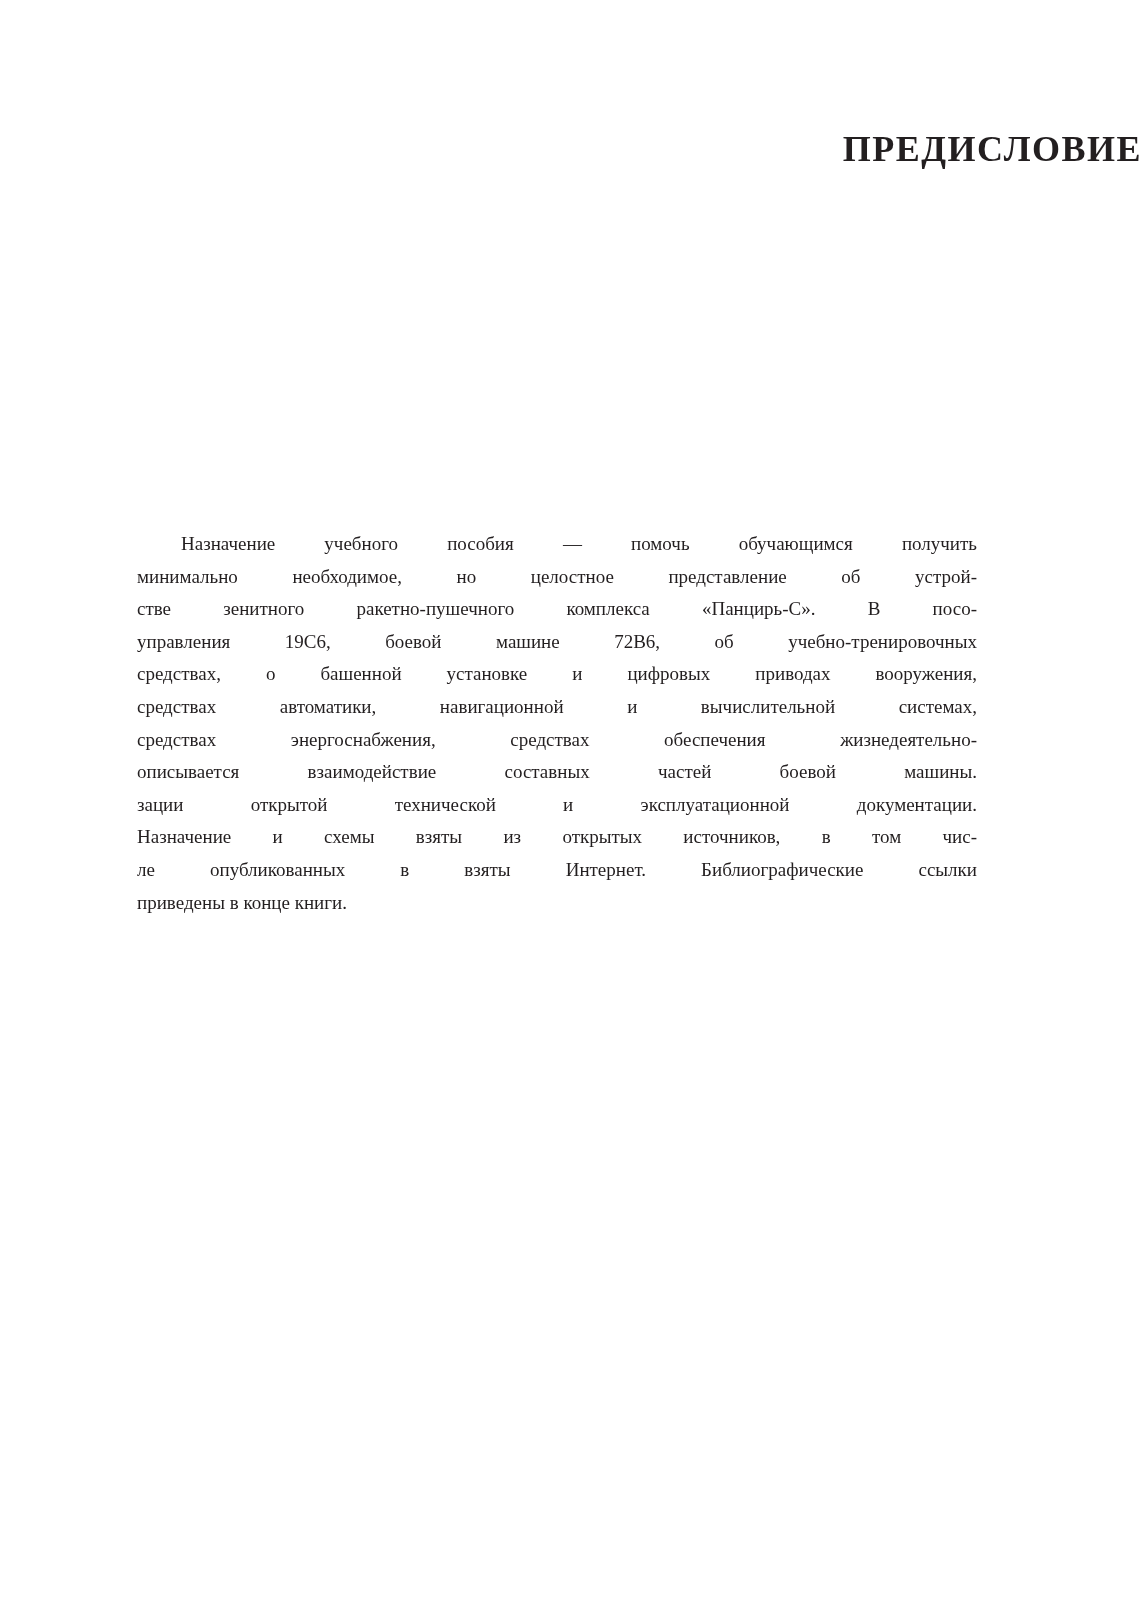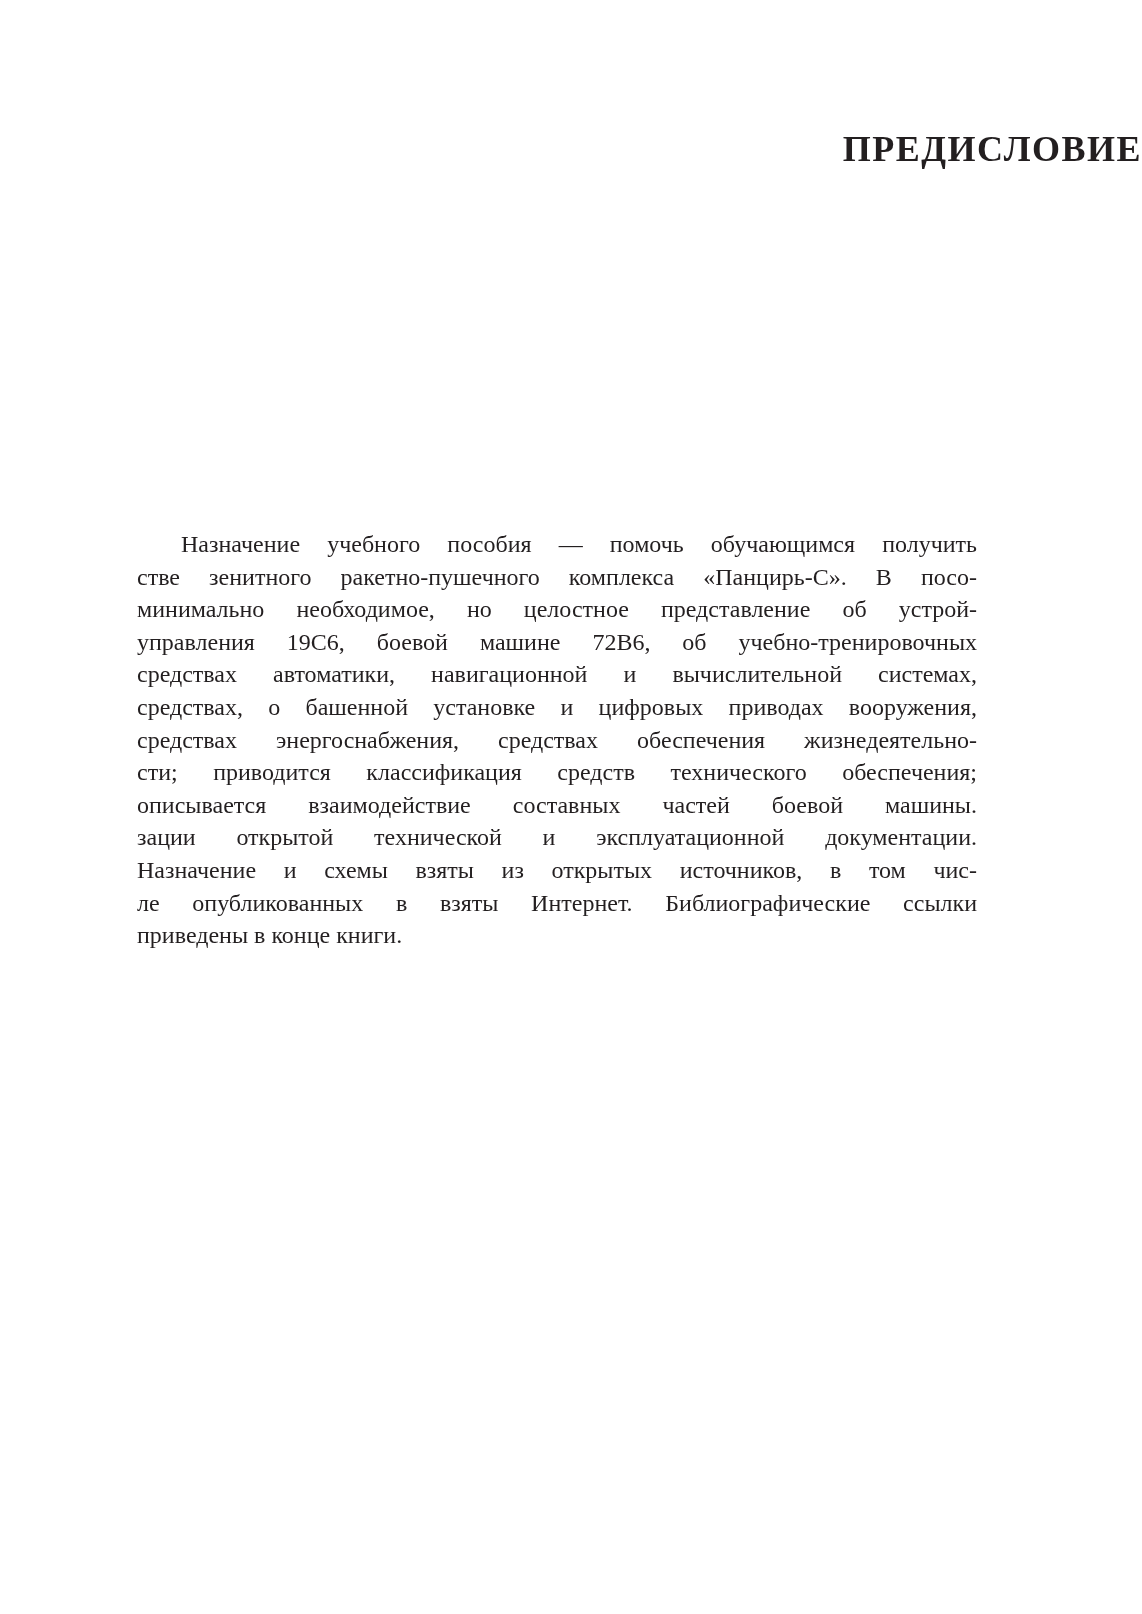--- a/index.html
+++ b/index.html
@@ -29,46 +29,45 @@
     }
     .body-text {
       position: absolute;
       top: 528px;
       left: 137px;
       width: 840px;
       margin: 0;
     }
     .line {
       display: block;
-      font-size: 24px;
+      font-size: 19px;
       line-height: 32.6px;
       height: 32.6px;
       white-space: nowrap;
       text-align: justify;
       text-align-last: justify;
     }
     .line.indent {
       padding-left: 44px;
     }
     .line.last {
       text-align-last: left;
     }
   </style>
 </head>
 <body>
 
 <h1 class="page-title">ПРЕДИСЛОВИЕ</h1>
 
 <div class="body-text">
   <span class="line indent">Назначение учебного пособия — помочь обучающимся получить</span>
+  <span class="line">минимально необходимое, но целостное представление об устрой-</span>
   <span class="line">стве зенитного ракетно-пушечного комплекса «Панцирь-С». В посо-</span>
-  <span class="line">минимально необходимое, но целостное представление об устрой-</span>
   <span class="line">управления 19С6, боевой машине 72В6, об учебно-тренировочных</span>
+  <span class="line">средствах, о башенной установке и цифровых приводах вооружения,</span>
   <span class="line">средствах автоматики, навигационной и вычислительной системах,</span>
-  <span class="line">средствах, о башенной установке и цифровых приводах вооружения,</span>
   <span class="line">средствах энергоснабжения, средствах обеспечения жизнедеятельно-</span>
-  <span class="line">сти; приводится классификация средств технического обеспечения;</span>
   <span class="line">описывается взаимодействие составных частей боевой машины.</span>
   <span class="line">зации открытой технической и эксплуатационной документации.</span>
   <span class="line">Назначение и схемы взяты из открытых источников, в том чис-</span>
   <span class="line">ле опубликованных в взяты Интернет. Библиографические ссылки</span>
   <span class="line last">приведены в конце книги.</span>
 </div>
 
 </body></html>

